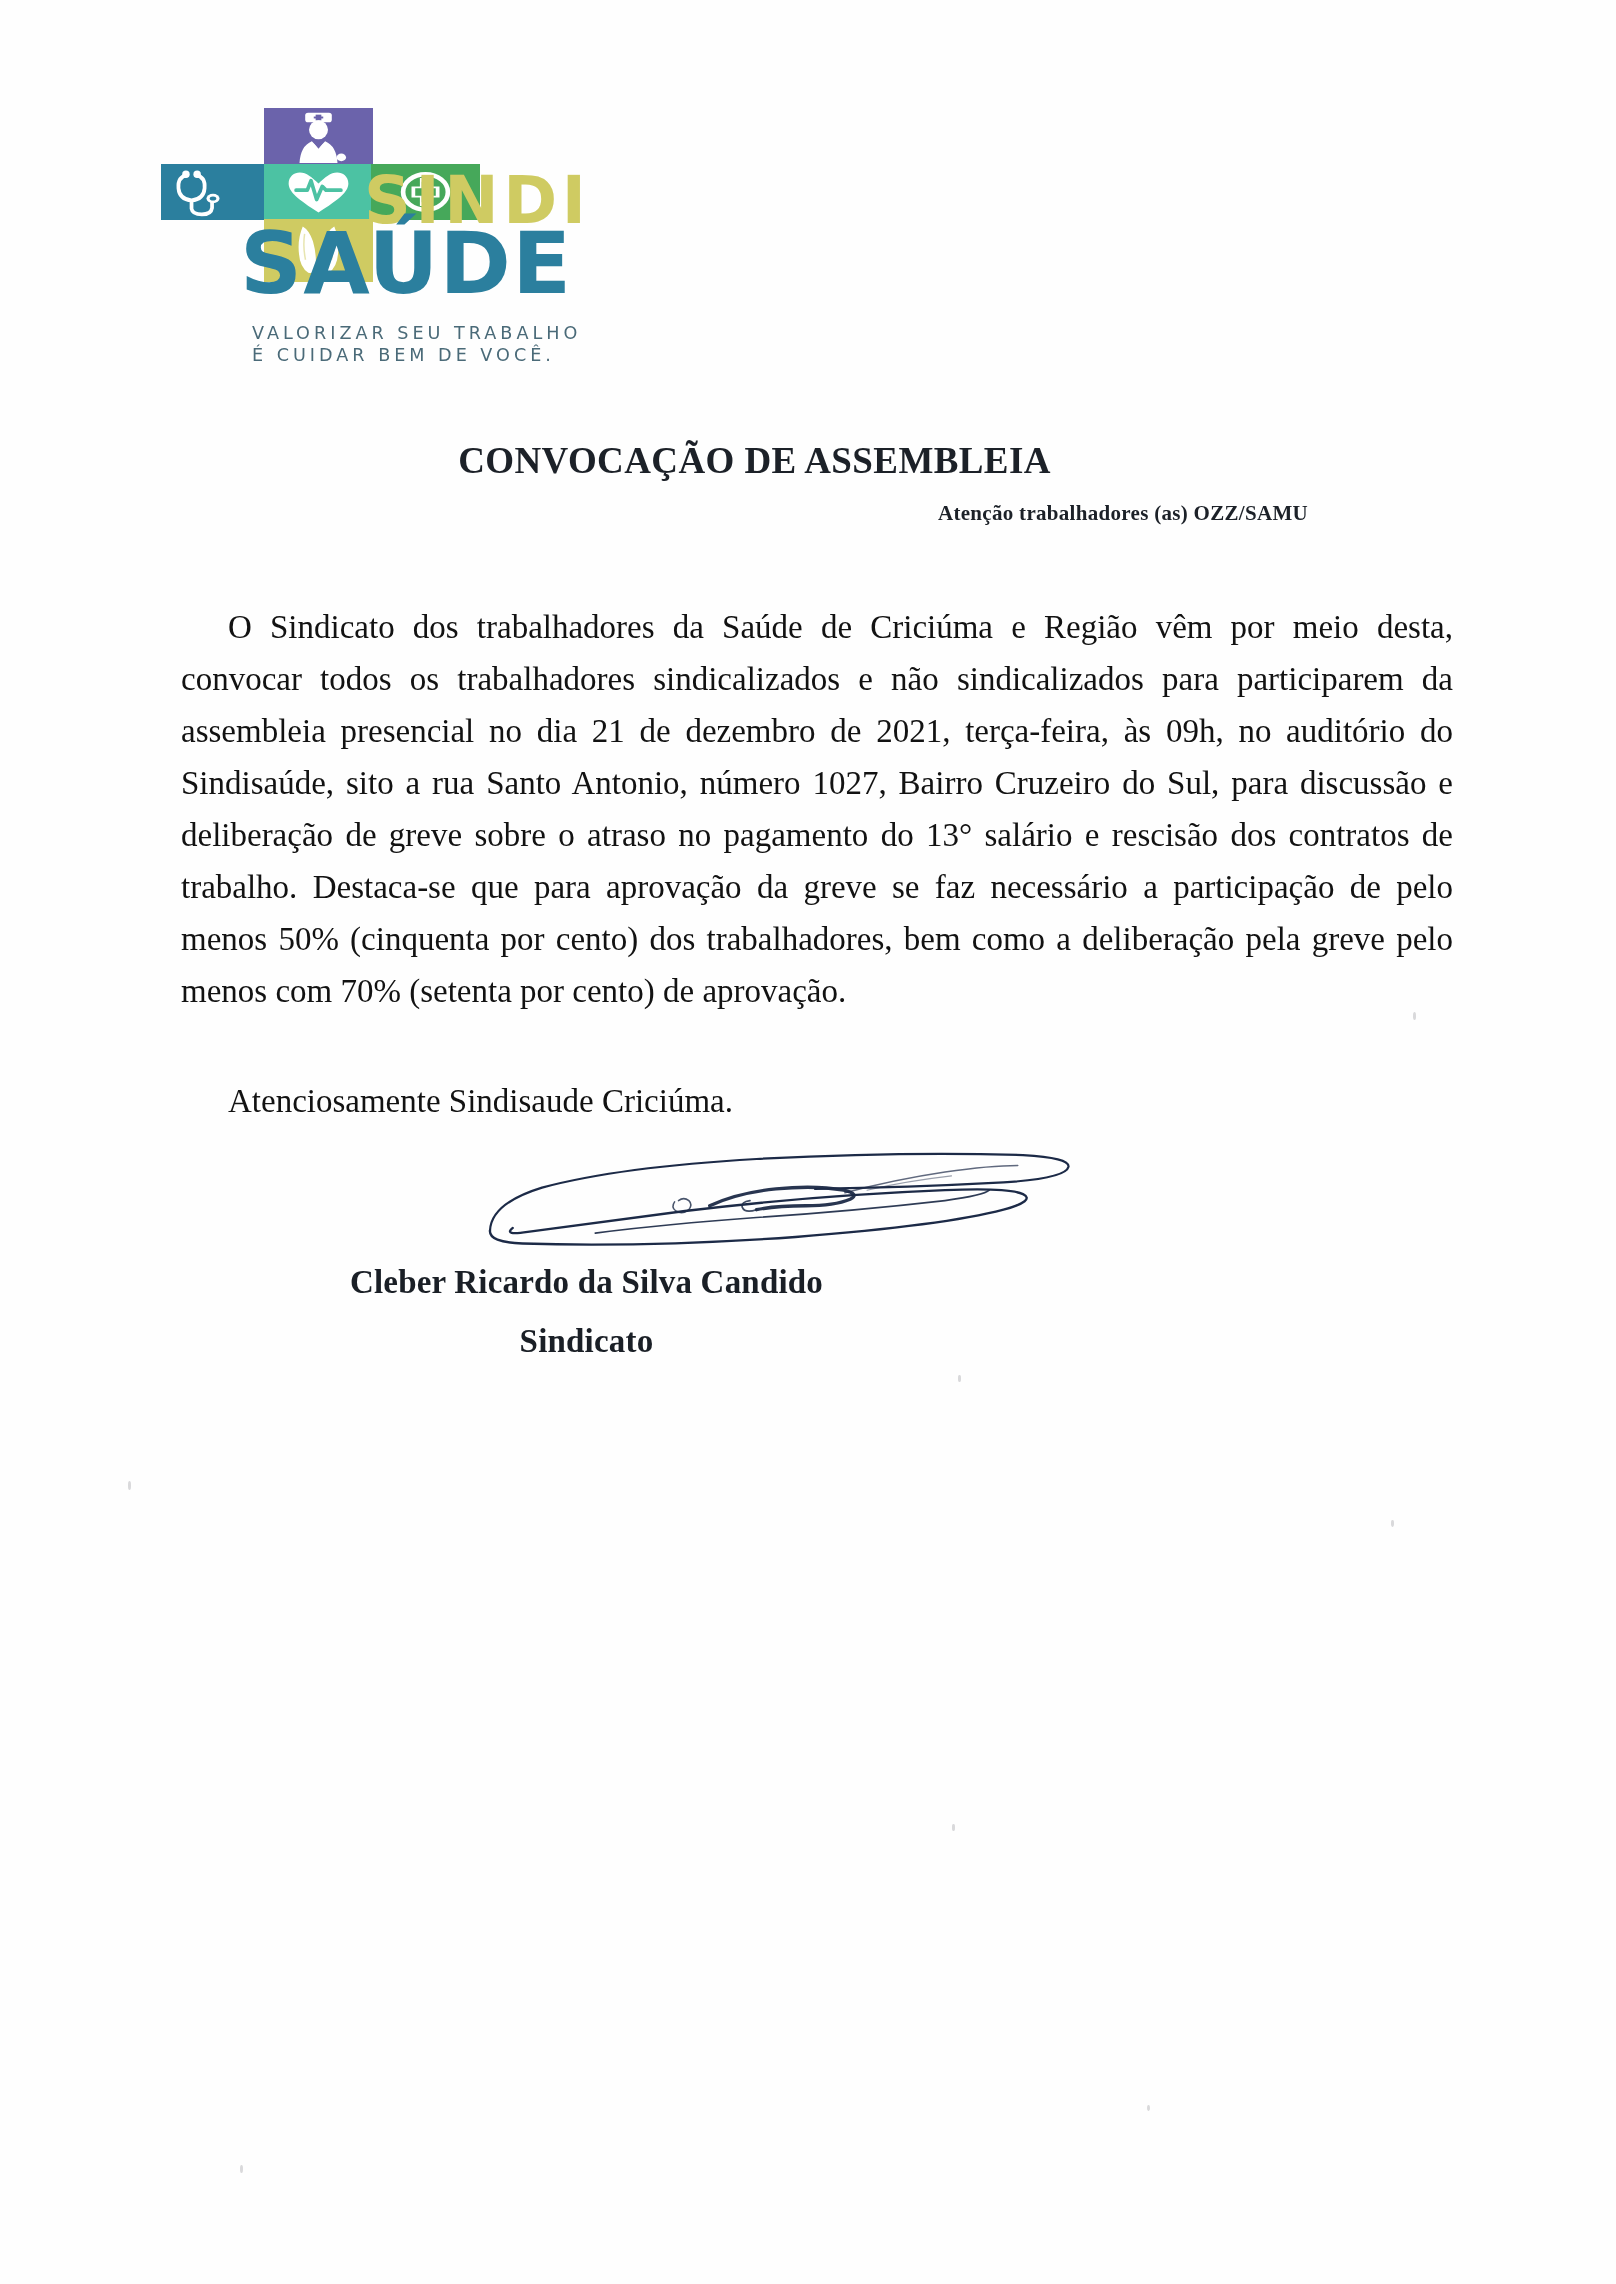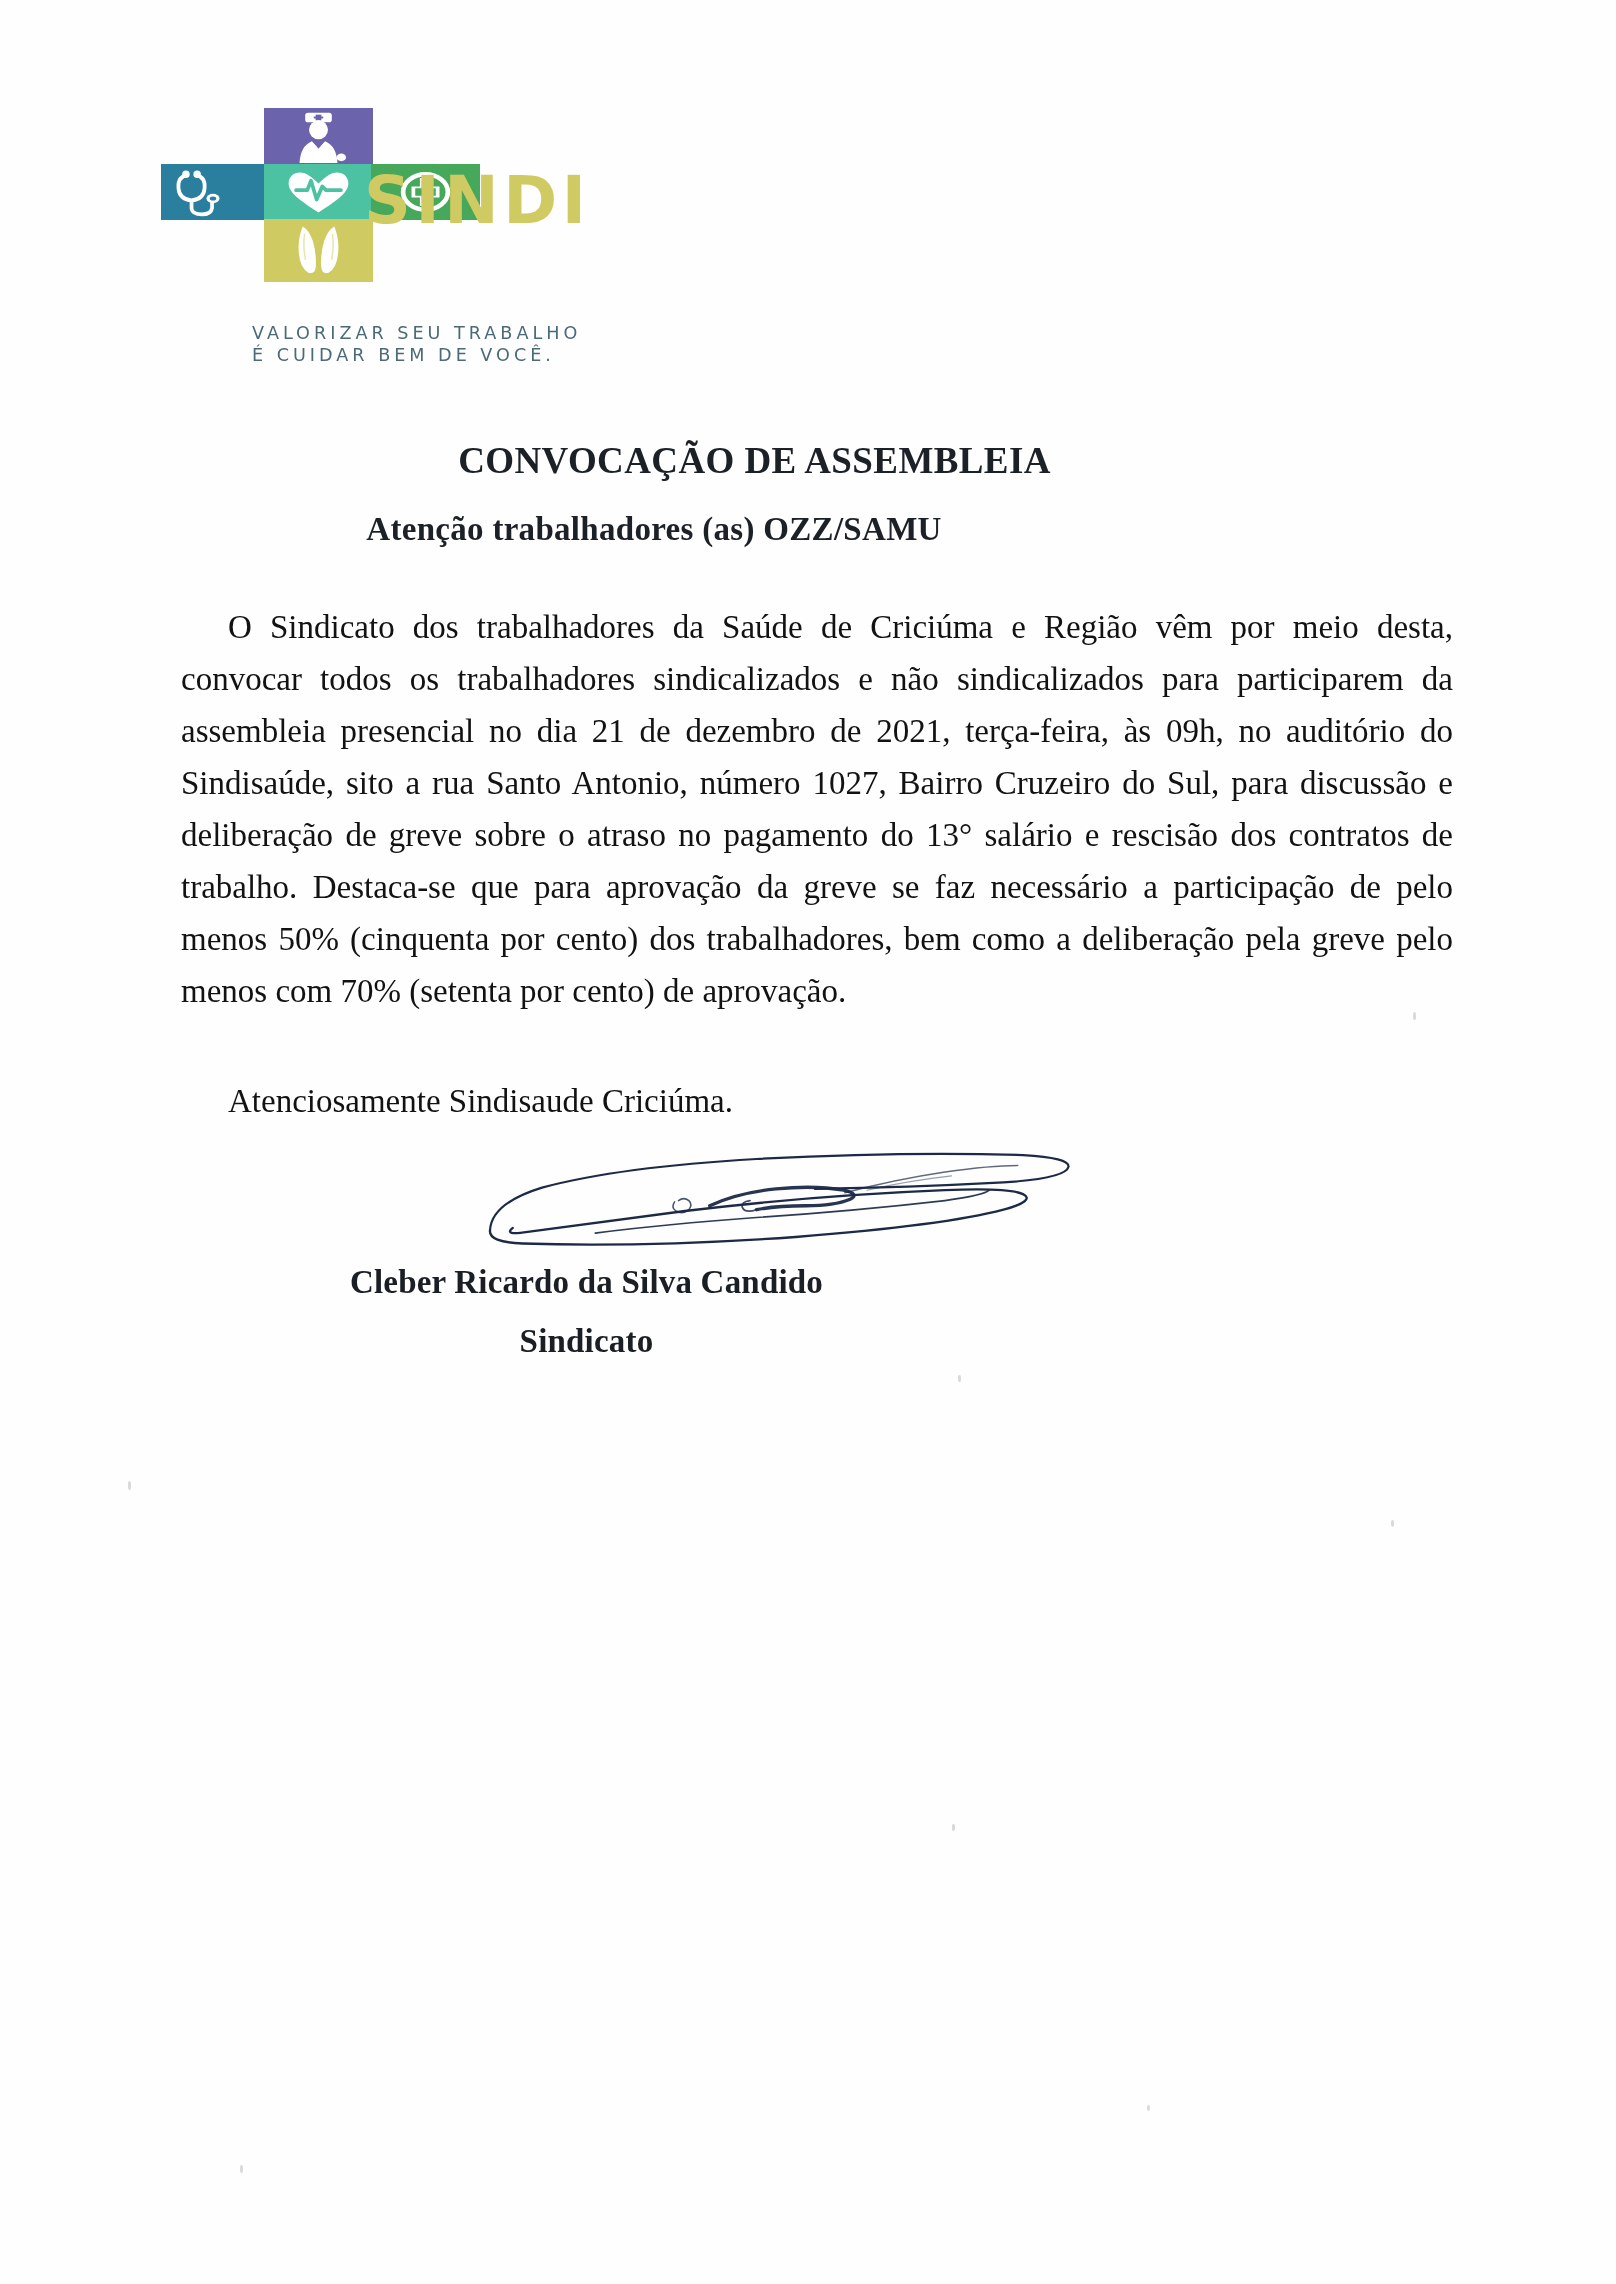--- a/index.html
+++ b/index.html
@@ -107,22 +107,22 @@
     font-weight: 700;
     letter-spacing: 0.4px;
     color: #1c2128;
   }
 
   .doc-subtitle {
     position: absolute;
     left: 0;
     top: 484px;
     width: 1308px;
-    text-align: center;
-    font-size: 33px;
+    text-align: right;
+    font-size: 21px;
     font-weight: 700;
     letter-spacing: 0.3px;
     color: #1c2128;
   }
 
   .body-text {
     position: absolute;
     left: 181px;
     top: 568px;
     width: 1272px;
@@ -242,20 +242,21 @@
         <svg class="glyph" viewBox="0 0 100 68">
           <path d="M33 8 Q27 22 29 38 Q30 52 39 58 Q46 60 47 52 Q48 38 44 24 Q40 12 33 8 Z" fill="#ffffff"></path>
           <path d="M67 8 Q73 22 71 38 Q70 52 61 58 Q54 60 53 52 Q52 38 56 24 Q60 12 67 8 Z" fill="#ffffff"></path>
           <path d="M35 16 Q33 30 36 44" fill="none" stroke="#cfcb62" stroke-width="1.6" opacity="0.5"></path>
           <path d="M65 16 Q67 30 64 44" fill="none" stroke="#cfcb62" stroke-width="1.6" opacity="0.5"></path>
         </svg>
       </div>
     </div>
 
     <div class="wordmark-sindi">SINDI</div>
+    <div class="wordmark-saude">SAÚDE</div>
 
     <div class="tagline">
       <div>VALORIZAR SEU TRABALHO</div>
       <div>É CUIDAR BEM DE VOCÊ.</div>
     </div>
   </div>
 
   <h1 class="doc-title">CONVOCAÇÃO DE ASSEMBLEIA</h1>
 
   <h2 class="doc-subtitle">Atenção trabalhadores (as) OZZ/SAMU</h2>

